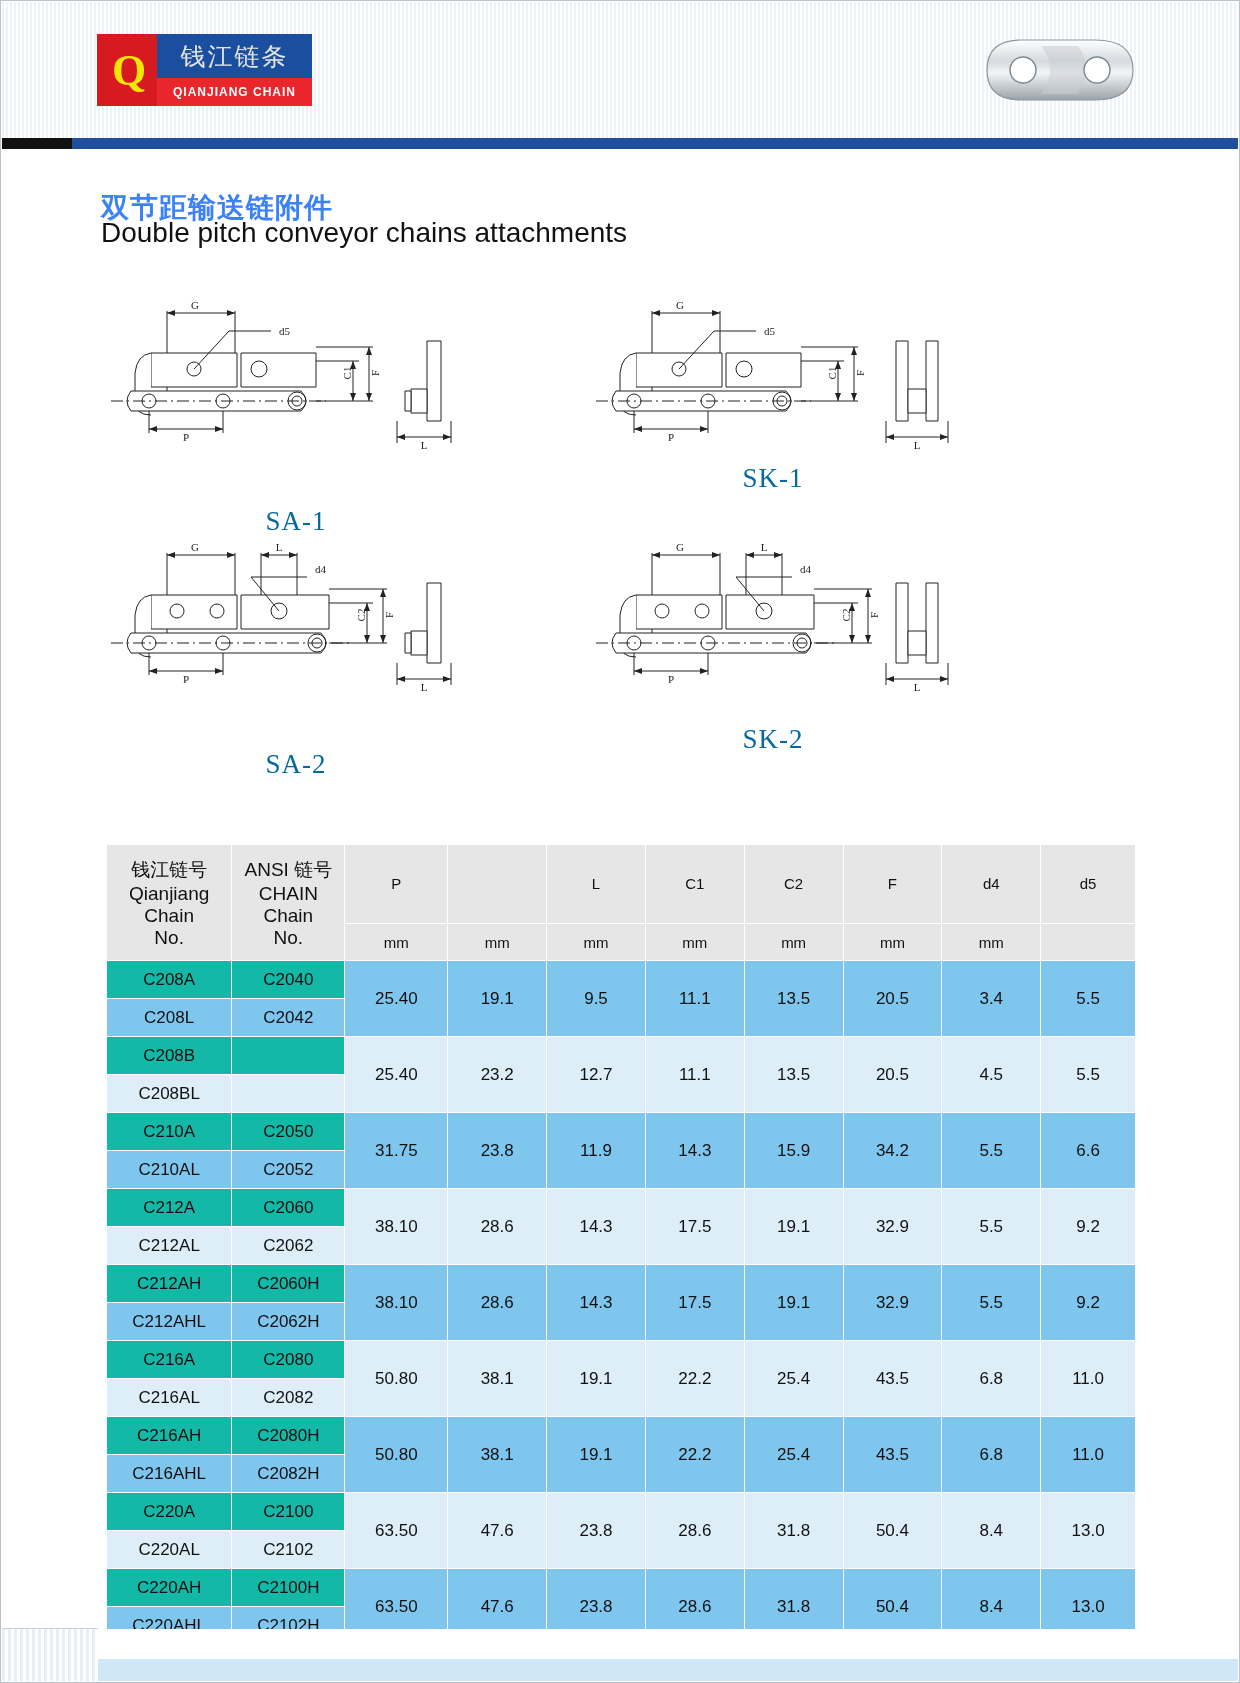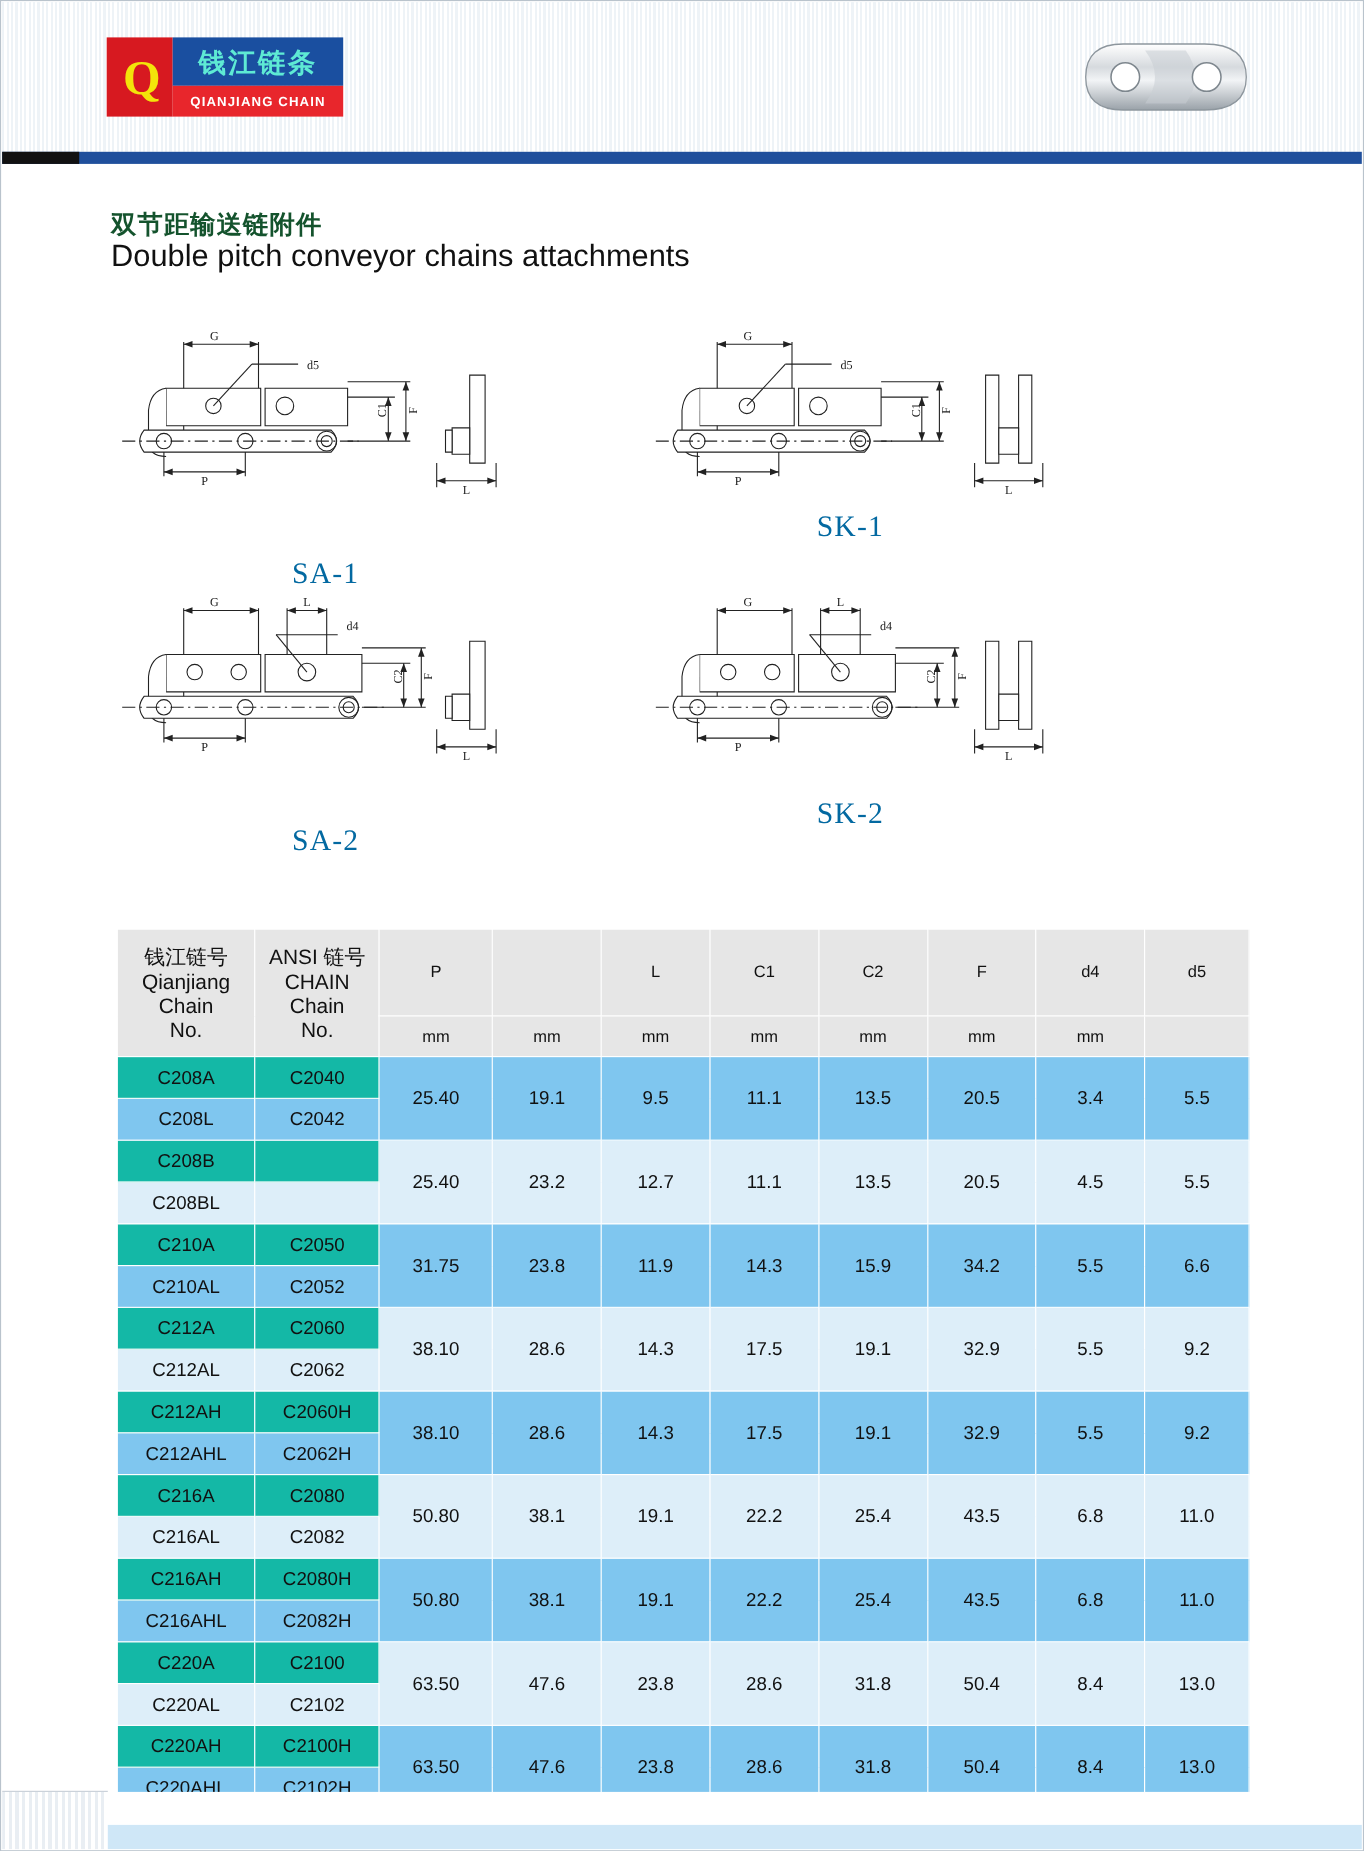--- a/index.html
+++ b/index.html
@@ -31,43 +31,43 @@
     width:60px;height:72px;background:#d71920;
     display:flex;align-items:center;justify-content:center;
     color:#f3e40a;font-size:44px;font-weight:bold;font-family:"Liberation Serif",serif;
     letter-spacing:-4px;
   }
   .logo-right{
     width:155px;height:72px;
     display:flex;flex-direction:column;
   }
   .logo-cn{
-    height:44px;background:#1a4fa0;color:#5eead4;
+    height:44px;background:#1a4fa0;color:#e5e5e5;
     display:flex;align-items:center;justify-content:center;
-    font-size:25px;font-weight:bold;letter-spacing:2px;
+    font-size:25px;font-weight:normal;letter-spacing:2px;
   }
   .logo-en{
     height:28px;background:#e8262c;color:#ffffff;
     display:flex;align-items:center;justify-content:center;
     font-size:12px;font-weight:bold;letter-spacing:1px;
   }
   .header-art{
     position:absolute;right:75px;top:30px;width:180px;height:76px;
   }
   .header-rule{
     position:absolute;left:1px;top:137px;width:1236px;height:11px;
     background:#1f4f9c;
   }
   .header-rule .black{
     position:absolute;left:0;top:0;width:70px;height:11px;background:#111;
   }
   
   .title-cn{
     position:absolute;left:100px;top:188px;
-    font-size:23px;color:#14532d;font-weight:bold;letter-spacing:1px;
+    font-size:28px;color:#3b82f6;font-weight:bold;letter-spacing:1px;
   }
   .title-en{
     position:absolute;left:100px;top:216px;
     font-size:28px;color:#111;
   }
   
   .fig{
     position:absolute;
   }
   .fig-caption{

